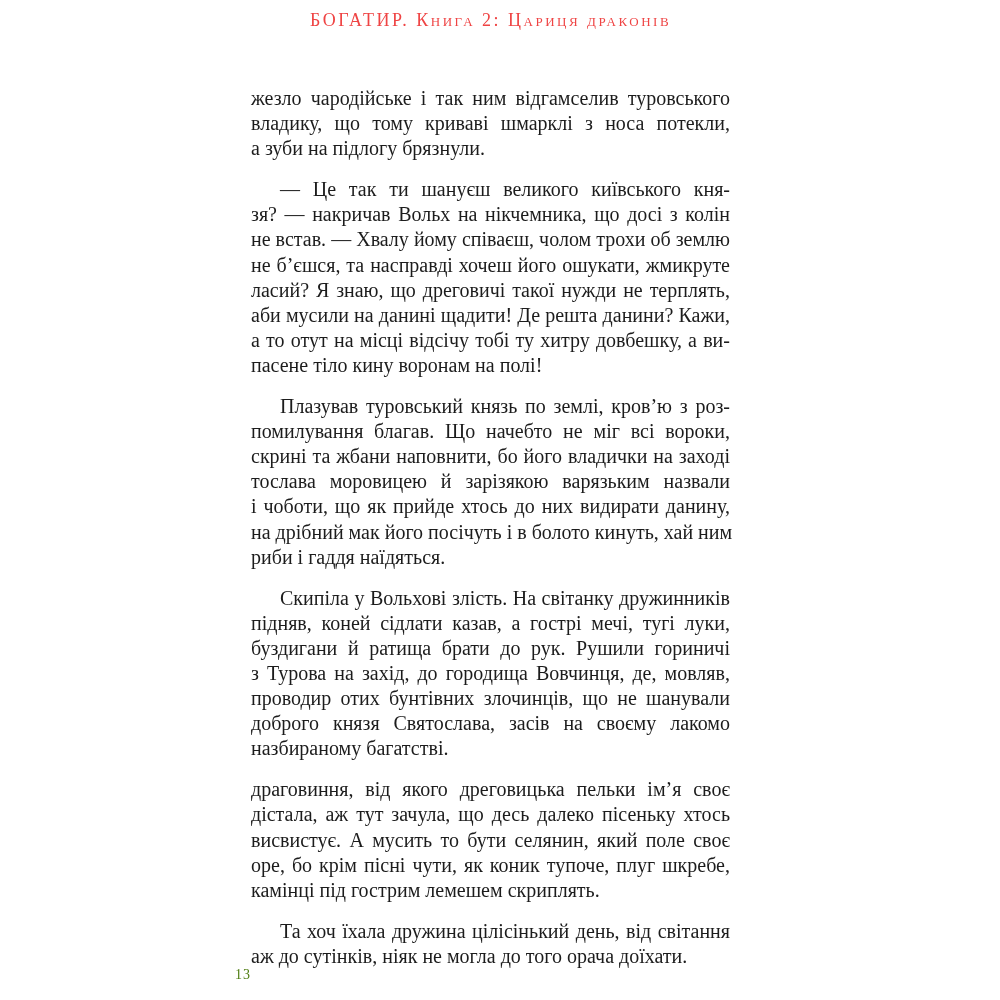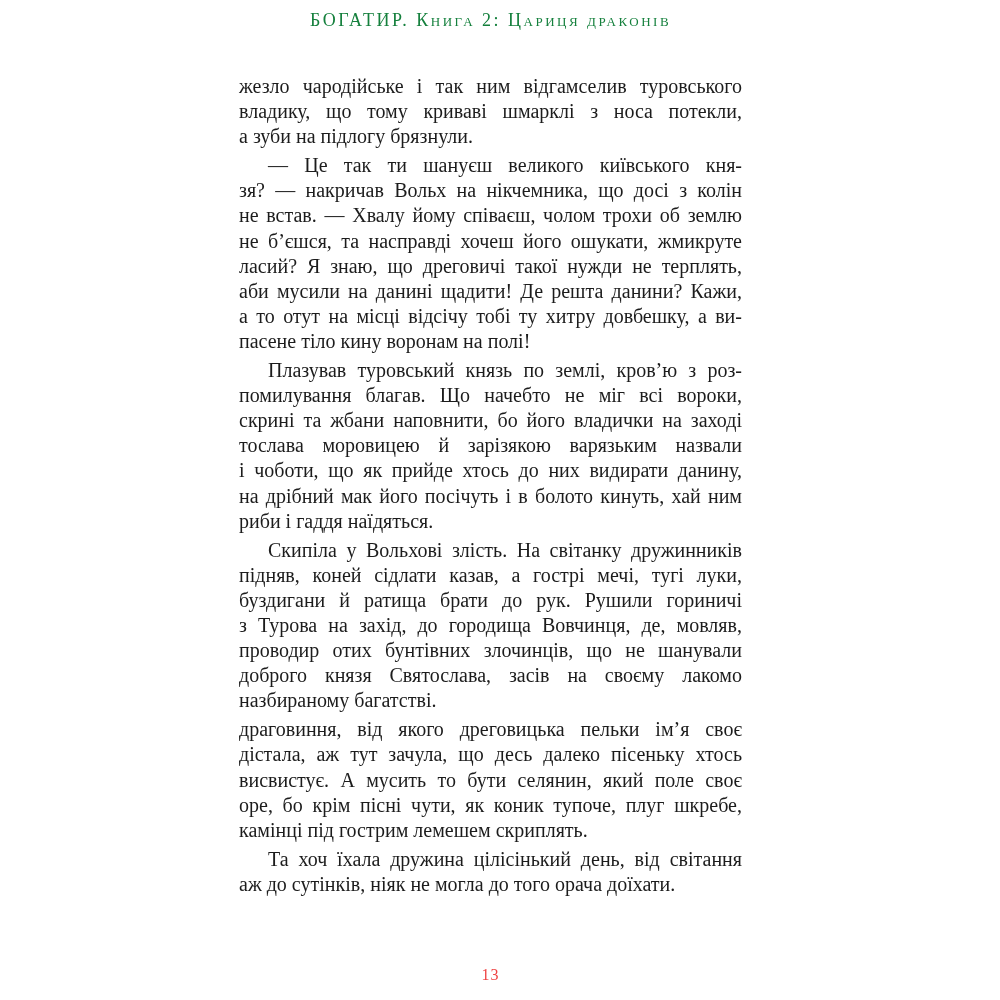--- a/index.html
+++ b/index.html
@@ -30,50 +30,50 @@
   .text-block {
     position: absolute;
     top: 70px;
     left: 235px;
     width: 511px;
     font-size: 20px;
     line-height: 25.1px;
     color: #1c1c1c;
   }
   .paragraph {
-    margin: 4px;
+    margin: 16px;
   }
   .line {
     white-space: nowrap;
     text-align: justify;
     text-align-last: justify;
   }
   .line.last {
     text-align-last: left;
   }
   .line.first-indent {
     text-indent: 29px;
   }
   .page-number {
     position: absolute;
     top: 963px;
     left: 235px;
     width: 511px;
-    text-align: center;
-    font-size: 16px;
+    text-align: left;
+    font-size: 14px;
     line-height: 24px;
     letter-spacing: 1px;
-    color: #ef4444;
+    color: #4d7c0f;
   }
 </style>
 </head>
 <body>
 
 <div class="page">
-  <div class="running-header" style="color: #15803d;">БОГАТИР. Книга 2: Цариця драконів</div>
+  <div class="running-header" style="color: #ef4444;">БОГАТИР. Книга 2: Цариця драконів</div>
 
   <div class="text-block" style="color: rgb(28, 28, 28);">
       <div class="paragraph">
         <div class="line">жезло чародійське і так ним відгамселив туровського</div>
         <div class="line">владику, що тому криваві шмарклі з носа потекли,</div>
         <div class="line last">а зуби на підлогу брязнули.</div>
       </div>
       <div class="paragraph">
         <div class="line first-indent">— Це так ти шануєш великого київського кня-</div>
         <div class="line">зя? — накричав Вольх на нікчемника, що досі з колін</div>

